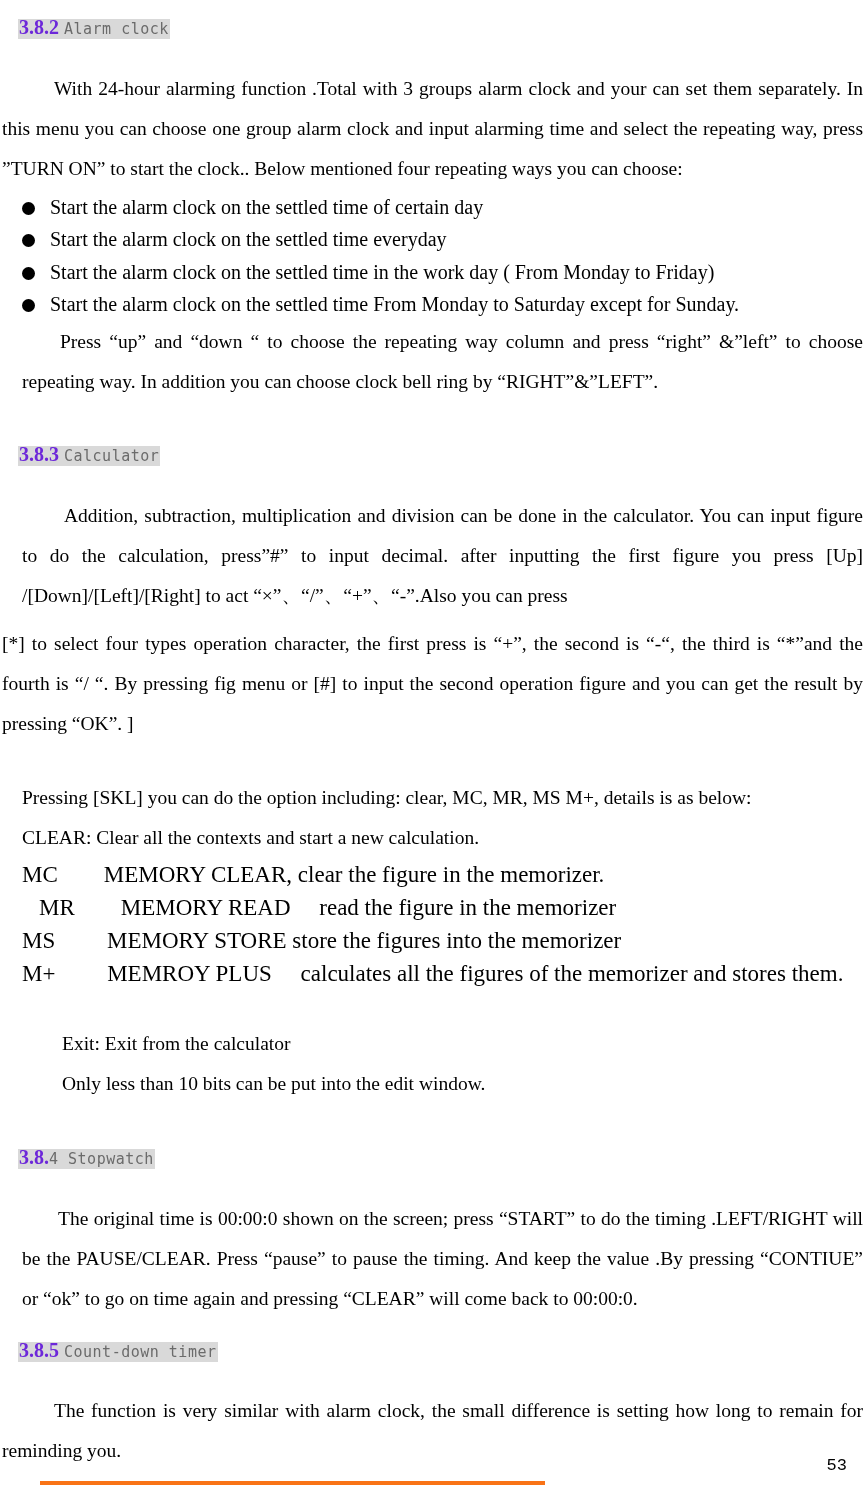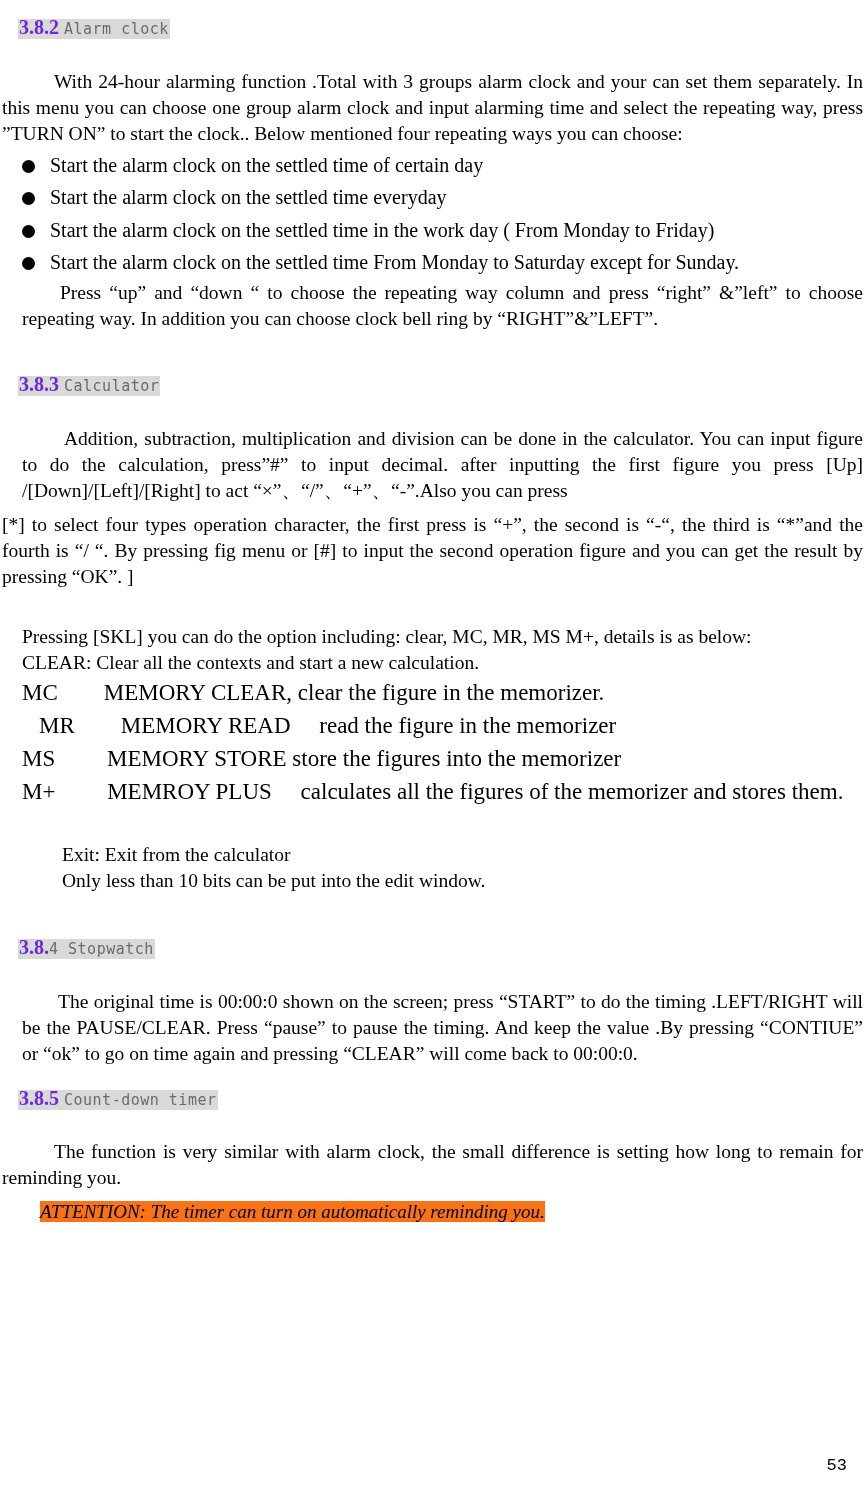--- a/index.html
+++ b/index.html
@@ -46,21 +46,21 @@
     font-family: "DejaVu Sans Mono", "Liberation Mono", monospace;
     font-size: 15px;
     color: #6b6b6b;
     letter-spacing: 0.5px;
   }
 
   
   .para {
     margin: 0;
     font-size: 19.5px;
-    line-height: 26px;
+    line-height: 40px;
     text-align: justify;
     text-justify: inter-word;
     font-family: Liberation Serif, serif;
   }
   .para.nojust { text-align: left; }
 
   .indent-first { text-indent: 52px; }
 
   
   .bullets {

